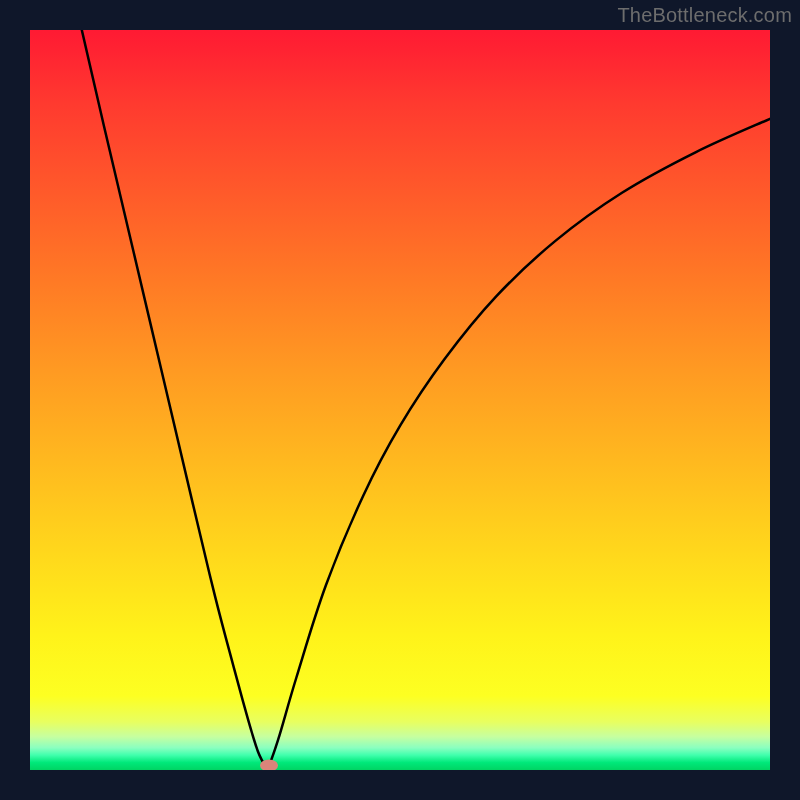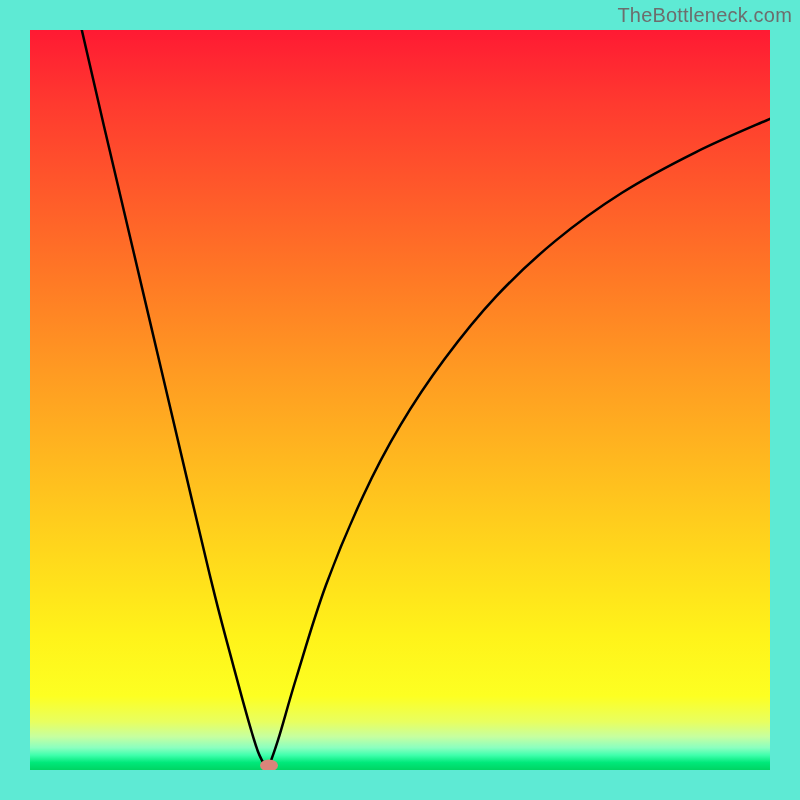--- a/index.html
+++ b/index.html
@@ -8,21 +8,21 @@
     width: 800px;
     height: 800px;
     overflow: hidden;
     background: #000;
     font-family: Arial, Helvetica, sans-serif;
   }
   .frame {
     position: relative;
     width: 800px;
     height: 800px;
-    background: #5eead4;
+    background: #0f172a;
   }
   .plot-area {
     position: absolute;
     left: 30px;
     top: 30px;
     width: 740px;
     height: 740px;
     
   }
   .gradient {

